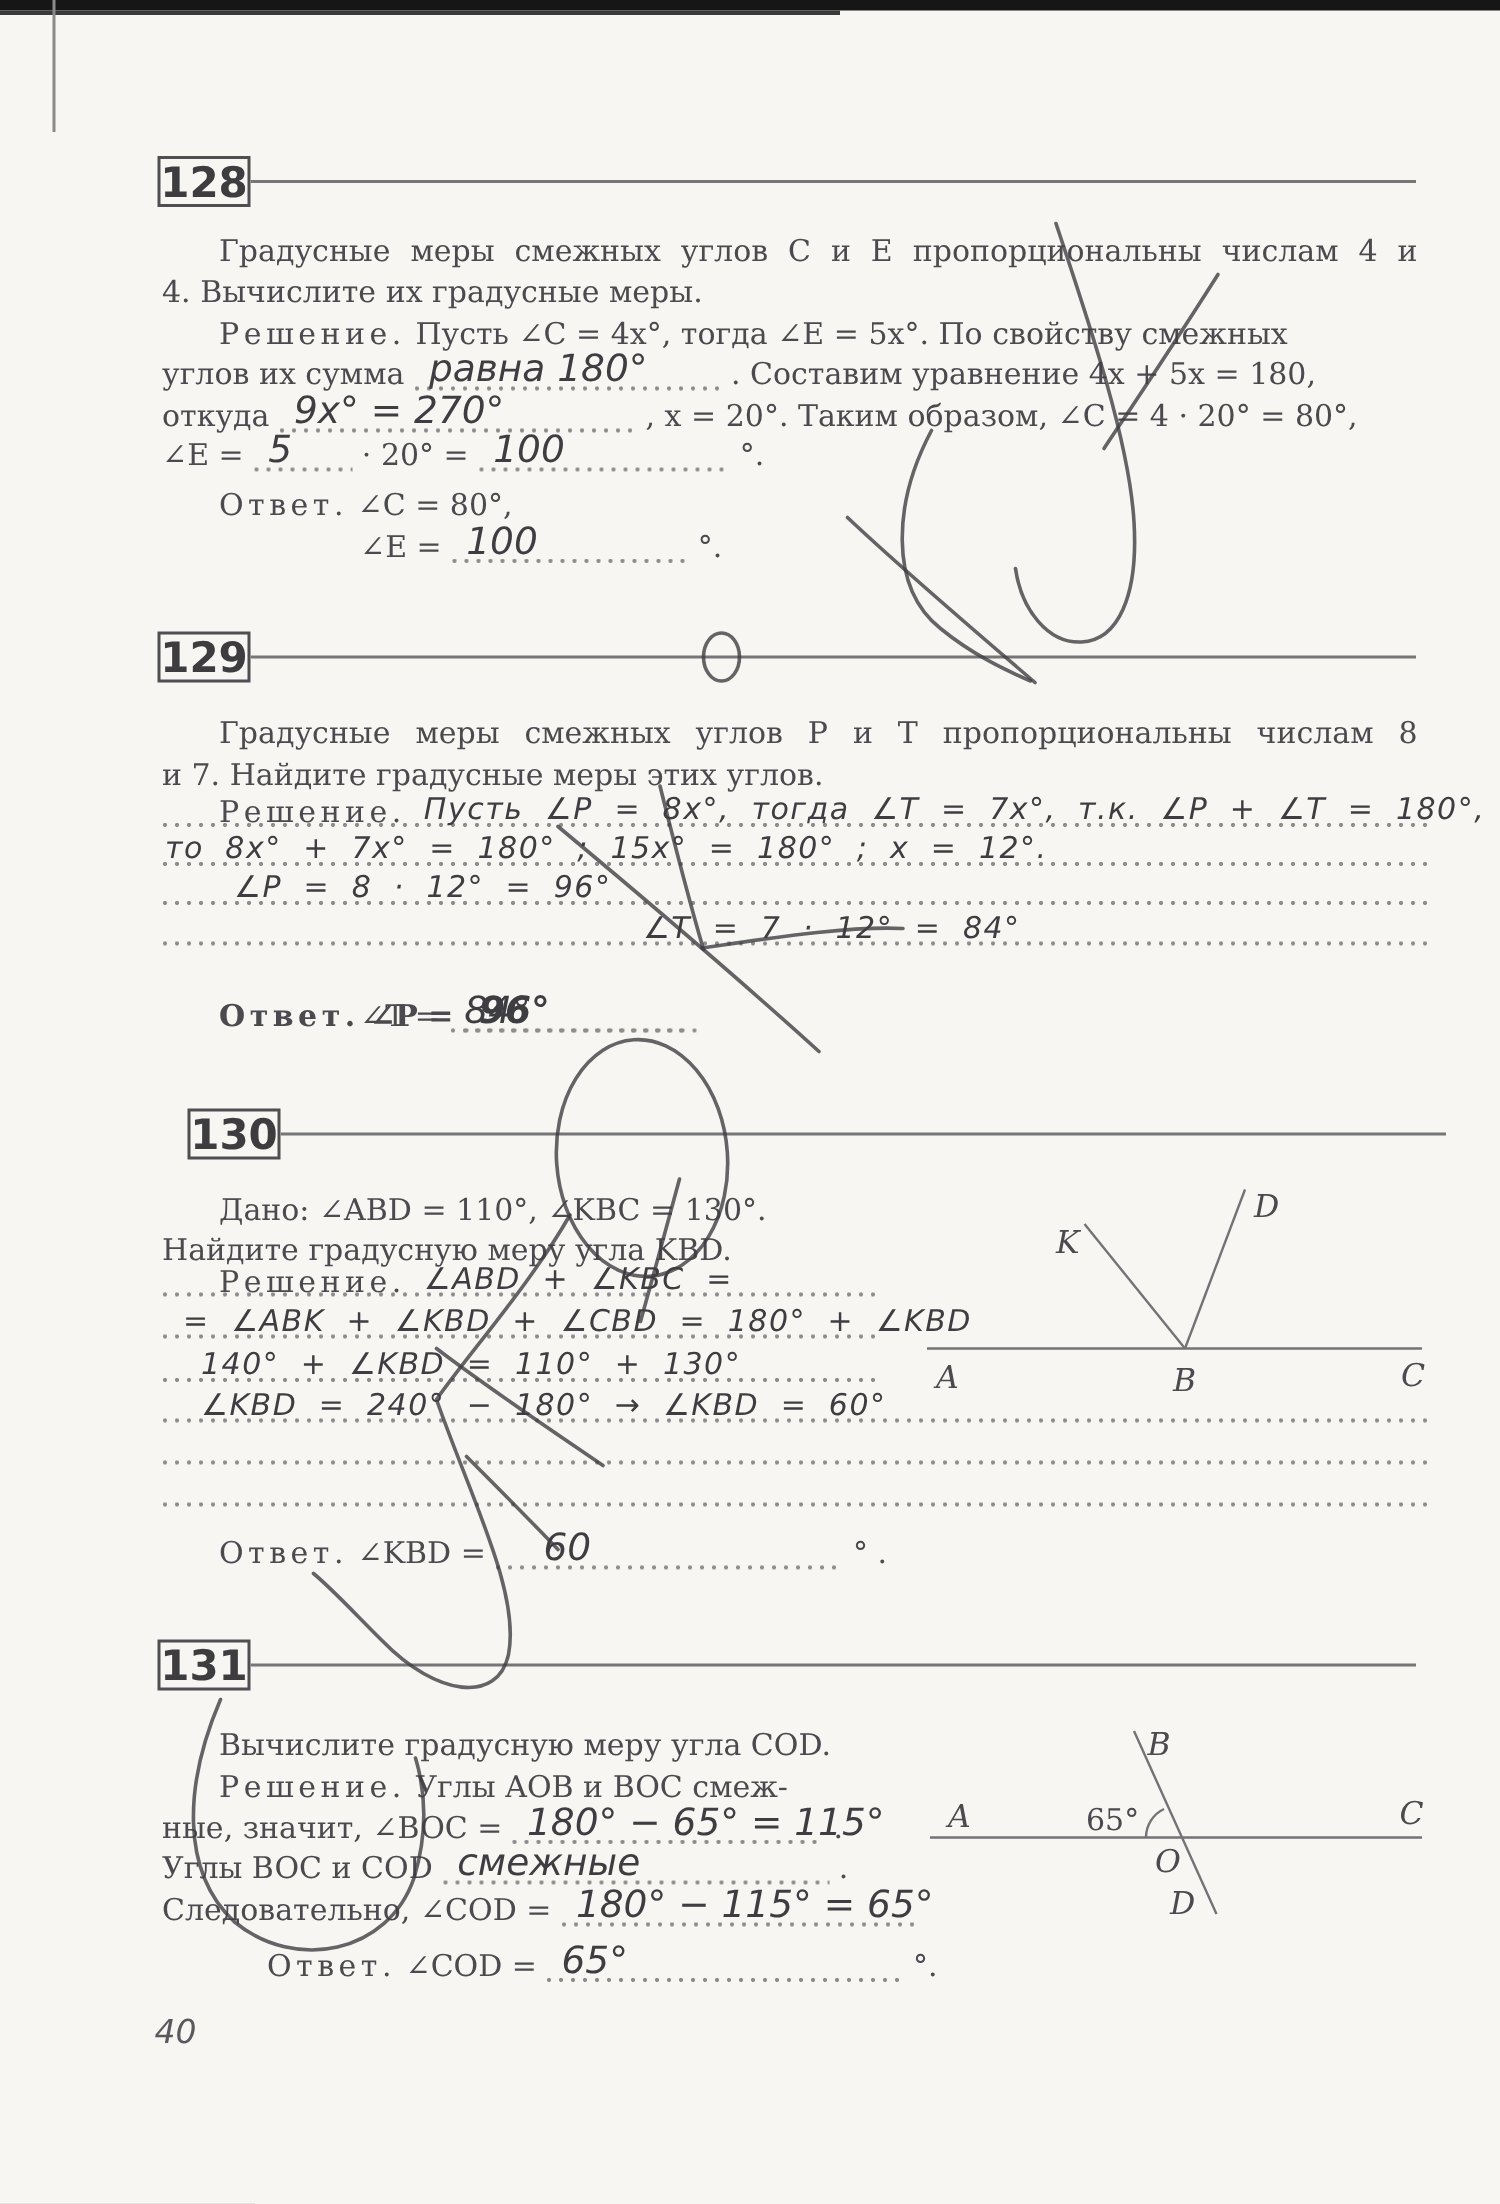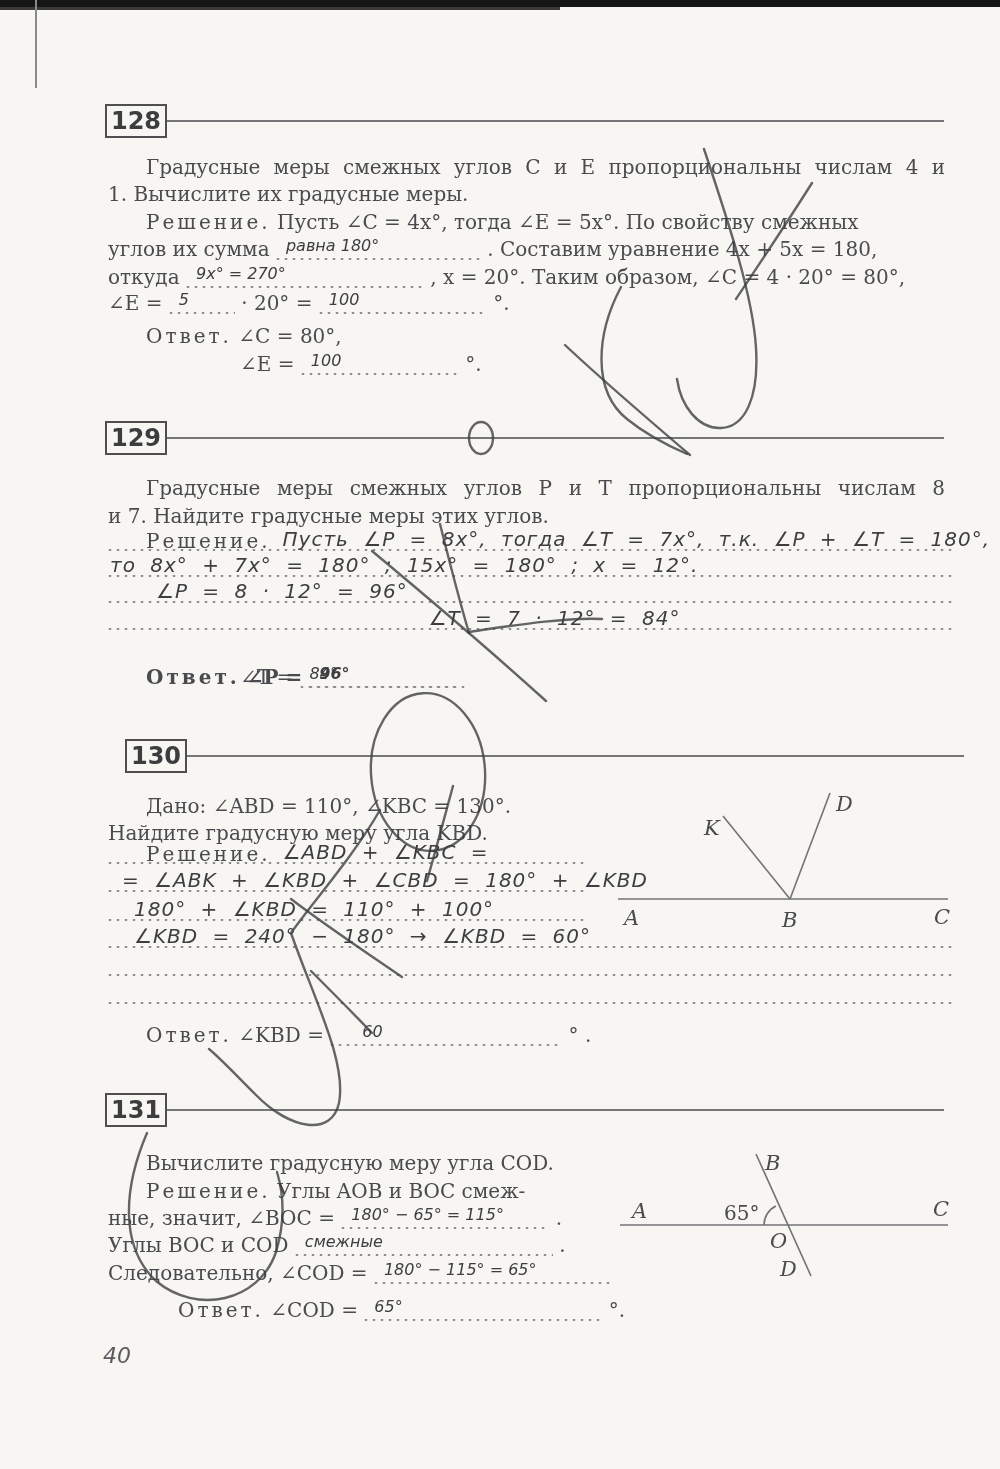--- a/index.html
+++ b/index.html
@@ -9,31 +9,31 @@
     font-family:"DejaVu Serif", serif; color:#4a4a4f;
   }
   .scan-top { position:absolute; top:0; left:0; width:1000px; height:7px; background:#161616; }
   .scan-top2 { position:absolute; top:7px; left:0; width:560px; height:3px; background:#3a3a3a; }
   .scan-left { position:absolute; top:0; left:35px; width:2px; height:88px; background:#8a8a8a; }
 
   .prob-header { position:absolute; left:105px; height:36px; display:flex; align-items:center; }
   .num-box {
     width:58px; height:30px; border:2.5px solid #4f4f52; background:#f7f6f2;
     display:flex; align-items:center; justify-content:center;
-    font-family:"DejaVu Sans", sans-serif; font-weight:bold; font-size:24px; color:#3d3d40;
+    font-family:"DejaVu Sans", sans-serif; font-weight:bold; font-size:28px; color:#3d3d40;
     z-index:2;
   }
   .rule { height:2.5px; background:#5f5f63; width:777px; opacity:.85; }
 
   .t { position:absolute; font-size:20px; line-height:27px; white-space:nowrap; color:#4a4a4f; }
   .just { white-space:normal; text-align:justify; text-align-last:justify; }
   .lbl { letter-spacing:3px;margin-top:48px; }
   .hw {
     font-family:"DejaVu Sans", sans-serif; font-style:italic;
-    font-size:16px; color:#3e3e42;
+    font-size:25px; color:#3e3e42;
   }
   .hw-lg { font-size:20px; word-spacing:7px; letter-spacing:1px; }
 
   .dotline {
     background-image: radial-gradient(circle at 2px 2.2px, #8d8d8d 1.25px, rgba(0,0,0,0) 1.7px);
     background-size: 8px 4.5px; background-repeat: repeat-x; background-position: 0 100%;
   }
   .blank { position:relative; display:inline-block; height:22px; vertical-align:-5px; }
   .blank > .hw { position:absolute; left:10px; bottom:2px; white-space:nowrap; }
   .solrow { position:absolute; height:27px; display:flex; align-items:flex-end; }
@@ -59,21 +59,21 @@
   <div class="scan-top"></div>
   <div class="scan-top2"></div>
   <div class="scan-left"></div>
 
   <div class="prob-header" style="top:103px;">
     <div class="num-box">128</div>
     <div class="rule"></div>
   </div>
 
   <div class="t just" style="top:154px; left:146px; width:799px;">Градусные меры смежных углов C и E пропорциональны числам 4 и</div>
-  <div class="t" style="top:181px; left:108px;">1. Вычислите их градусные меры.</div>
+  <div class="t" style="top:181px; left:108px;">4. Вычислите их градусные меры.</div>
 
   <div class="t" style="top:209px; left:146px;">
     <span class="lbl">Решение.</span>
     <span>Пусть ∠C = 4x°, тогда ∠E = 5x°. По свойству смежных</span>
   </div>
   <div class="t" style="top:236px; left:108px;">
     <span>углов их сумма</span>
     <span class="blank dotline" style="width:205px;"><span class="hw">равна 180°</span></span>
     <span>. Составим уравнение 4x + 5x = 180,</span>
   </div>
@@ -141,21 +141,21 @@
   <div class="t" style="top:820px; left:108px;">Найдите градусную меру угла KBD.</div>
 
   <div class="solrow dotline" style="top:838px; left:108px; width:478px;">
     <span class="plbl lbl" style="margin-left:38px;">Решение.</span>
     <span class="hw hw-lg">∠ABD + ∠KBC =</span>
   </div>
   <div class="solrow dotline" style="top:866px; left:108px; width:478px;">
     <span class="hw hw-lg" style="margin-left:14px;">= ∠ABK + ∠KBD + ∠CBD = 180° + ∠KBD</span>
   </div>
   <div class="solrow dotline" style="top:895px; left:108px; width:478px;">
-    <span class="hw hw-lg" style="margin-left:26px;">180° + ∠KBD = 110° + 100°</span>
+    <span class="hw hw-lg" style="margin-left:26px;">140° + ∠KBD = 110° + 130°</span>
   </div>
   <div class="solrow dotline" style="top:922px; left:108px; width:845px;">
     <span class="hw hw-lg" style="margin-left:26px;">∠KBD = 240° − 180°   →   ∠KBD = 60°</span>
   </div>
   <div class="solrow dotline" style="top:950px; left:108px; width:845px;"></div>
   <div class="solrow dotline" style="top:978px; left:108px; width:845px;"></div>
 
   <div class="t" style="top:1022px; left:146px;">
     <span class="lbl">Ответ.</span>
     <span>∠KBD =</span>

